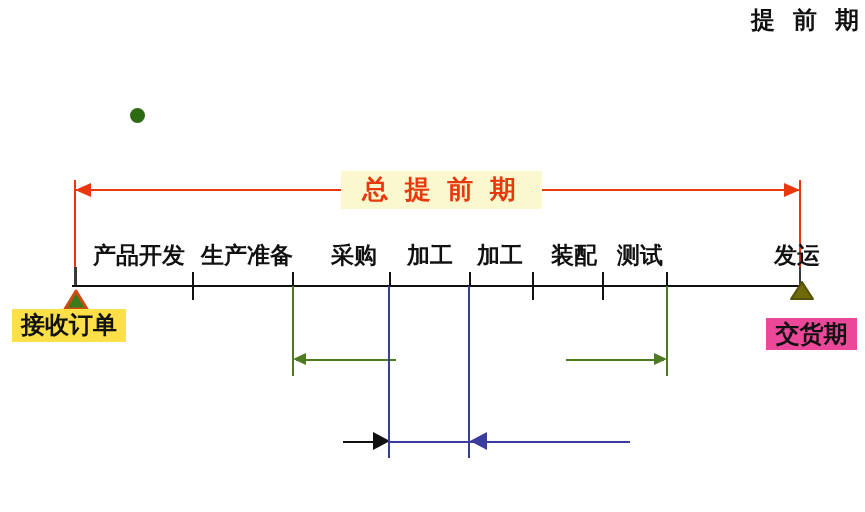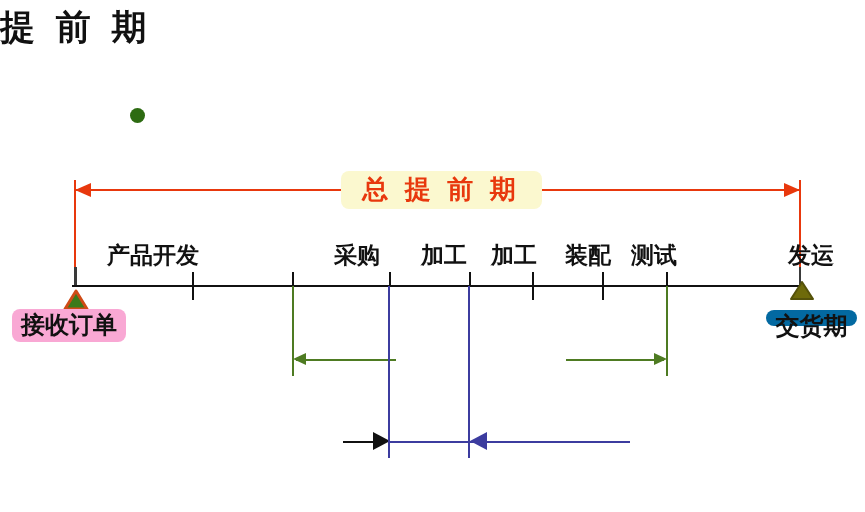--- a/index.html
+++ b/index.html
@@ -2,60 +2,60 @@
 <html><head>
 <meta charset="utf-8">
 <style>
   html,body{margin:0;padding:0;background:#fff;}
   #slide{
     position:relative; width:865px; height:512px; background:#ffffff;
     font-family:"Liberation Serif","DejaVu Serif",serif; overflow:hidden;
   }
   
   .title{
-    position:absolute; top:4px; left:0; width:100%; text-align:left;
-    font-size:35px; font-weight:bold; color:#111; letter-spacing:6px;
+    position:absolute; top:4px; left:0; width:100%; text-align:right;
+    font-size:24px; font-weight:bold; color:#111; letter-spacing:6px;
   }
   .bullet-dot{
     position:absolute; left:130px; top:108px; width:15px; height:15px;
     border-radius:50%; background:#2d6b12;
   }
   .definition{
     position:absolute; left:157px; top:92px; font-size:29px; font-weight:bold;
     color:#111; white-space:nowrap;
   }
   
   .hline,.vline{position:absolute;}
   .arrowhead{position:absolute; width:0; height:0;}
   
   .red-hline{left:75px; top:188.5px; width:725px; height:2.4px; background:#e8380d; z-index:1;}
   .red-ah-left{left:75px; top:183px; border-top:7px solid transparent; border-bottom:7px solid transparent; border-right:16px solid #e8380d; z-index:1;}
   .red-ah-right{left:784px; top:183px; border-top:7px solid transparent; border-bottom:7px solid transparent; border-left:16px solid #e8380d; z-index:1;}
   .red-vline{top:180px; width:2.4px; height:92px; background:#e8380d;}
   .end-tick{top:267px; width:2.5px; height:20px; background:#3a3a3a;}
   .label-box{
     position:absolute; text-align:center; font-weight:bold; z-index:2;
-    background:#fbf8cf; white-space:nowrap;border-radius:8px;
+    background:#fbf8cf; white-space:nowrap;
   }
   .total-label{left:341px; top:171px; width:201px; height:38px; line-height:38px;
     font-size:26px; color:#e8380d; letter-spacing:5px;}
   
   .axis{left:72px; top:284.5px; width:731px; height:2.6px; background:#111;}
   .tick{width:2.2px; background:#111; top:272px;}
   .tick.full{height:28px;}
   .tick.upper{height:14px;}
   .stage{
     position:absolute; top:240px; transform:translateX(-50%); font-size:23px;
-    font-weight:bold; color:#111; white-space:nowrap;margin-left:14px;
+    font-weight:bold; color:#111; white-space:nowrap;
   }
   .marker-svg{position:absolute;}
   .receive-label{left:12px; top:309px; width:114px; height:33px; line-height:33px;
-    font-size:24px; color:#111; background:#f9a8d4;}
-  .delivery-label{left:766px; top:310px; width:91px; height:16px; line-height:32px;
-    font-size:24px; color:#111; background:#0369a1;}
+    font-size:24px; color:#111; background:#fde047;}
+  .delivery-label{left:766px; top:318px; width:91px; height:32px; line-height:32px;
+    font-size:24px; color:#111; background:#ec4899;}
   
   .green-vline{top:286px; width:2.2px; height:90px; background:#4e7b22; z-index:1;}
   .green-hline{top:358.5px; height:2.2px; background:#4e7b22; z-index:1;}
   .green-ah-left{left:293px; top:353px; border-top:6px solid transparent; border-bottom:6px solid transparent; border-right:13px solid #4e7b22; z-index:1;}
   .green-ah-right{left:654px; top:353px; border-top:6px solid transparent; border-bottom:6px solid transparent; border-left:13px solid #4e7b22; z-index:1;}
   .cumulative-label{left:397px; top:342px; width:170px; height:39px; line-height:39px;
     font-size:25px; color:#4e7b22; letter-spacing:3px;}
   
   .blue-vline{top:286px; width:2.2px; height:172px; background:#3c3c9f; z-index:3;}
   .black-hline{left:343px; top:440.5px; width:36px; height:2.2px; background:#111;}
@@ -86,21 +86,22 @@
   <div class="hline axis"></div>
   <div class="vline tick full" style="left:192px;"></div>
   <div class="vline tick upper" style="left:292px;"></div>
   <div class="vline tick upper" style="left:389px;"></div>
   <div class="vline tick upper" style="left:469px;"></div>
   <div class="vline tick full" style="left:532px;"></div>
   <div class="vline tick full" style="left:602px;"></div>
   <div class="vline tick upper" style="left:666px;"></div>
 
   <div class="stage" style="left:139px;">产品开发</div>
-  <div class="stage" style="left:343px;">采购</div>
+  <div class="stage" style="left:247px;">生产准备</div>
+  <div class="stage" style="left:354px;">采购</div>
   <div class="stage" style="left:430px;">加工</div>
   <div class="stage" style="left:500px;">加工</div>
   <div class="stage" style="left:574px;">装配</div>
   <div class="stage" style="left:640px;text-align:right;">测试</div>
   <div class="stage" style="left:797px;">发运</div>
 
   <svg class="marker-svg" style="left:63px; top:289px;" width="26" height="22">
     <polygon points="13,2 24,20 2,20" fill="#3c7a1a" stroke="#cf4b16" stroke-width="3" stroke-linejoin="round"></polygon>
   </svg>
   <svg class="marker-svg" style="left:789px; top:281px;" width="26" height="20">

